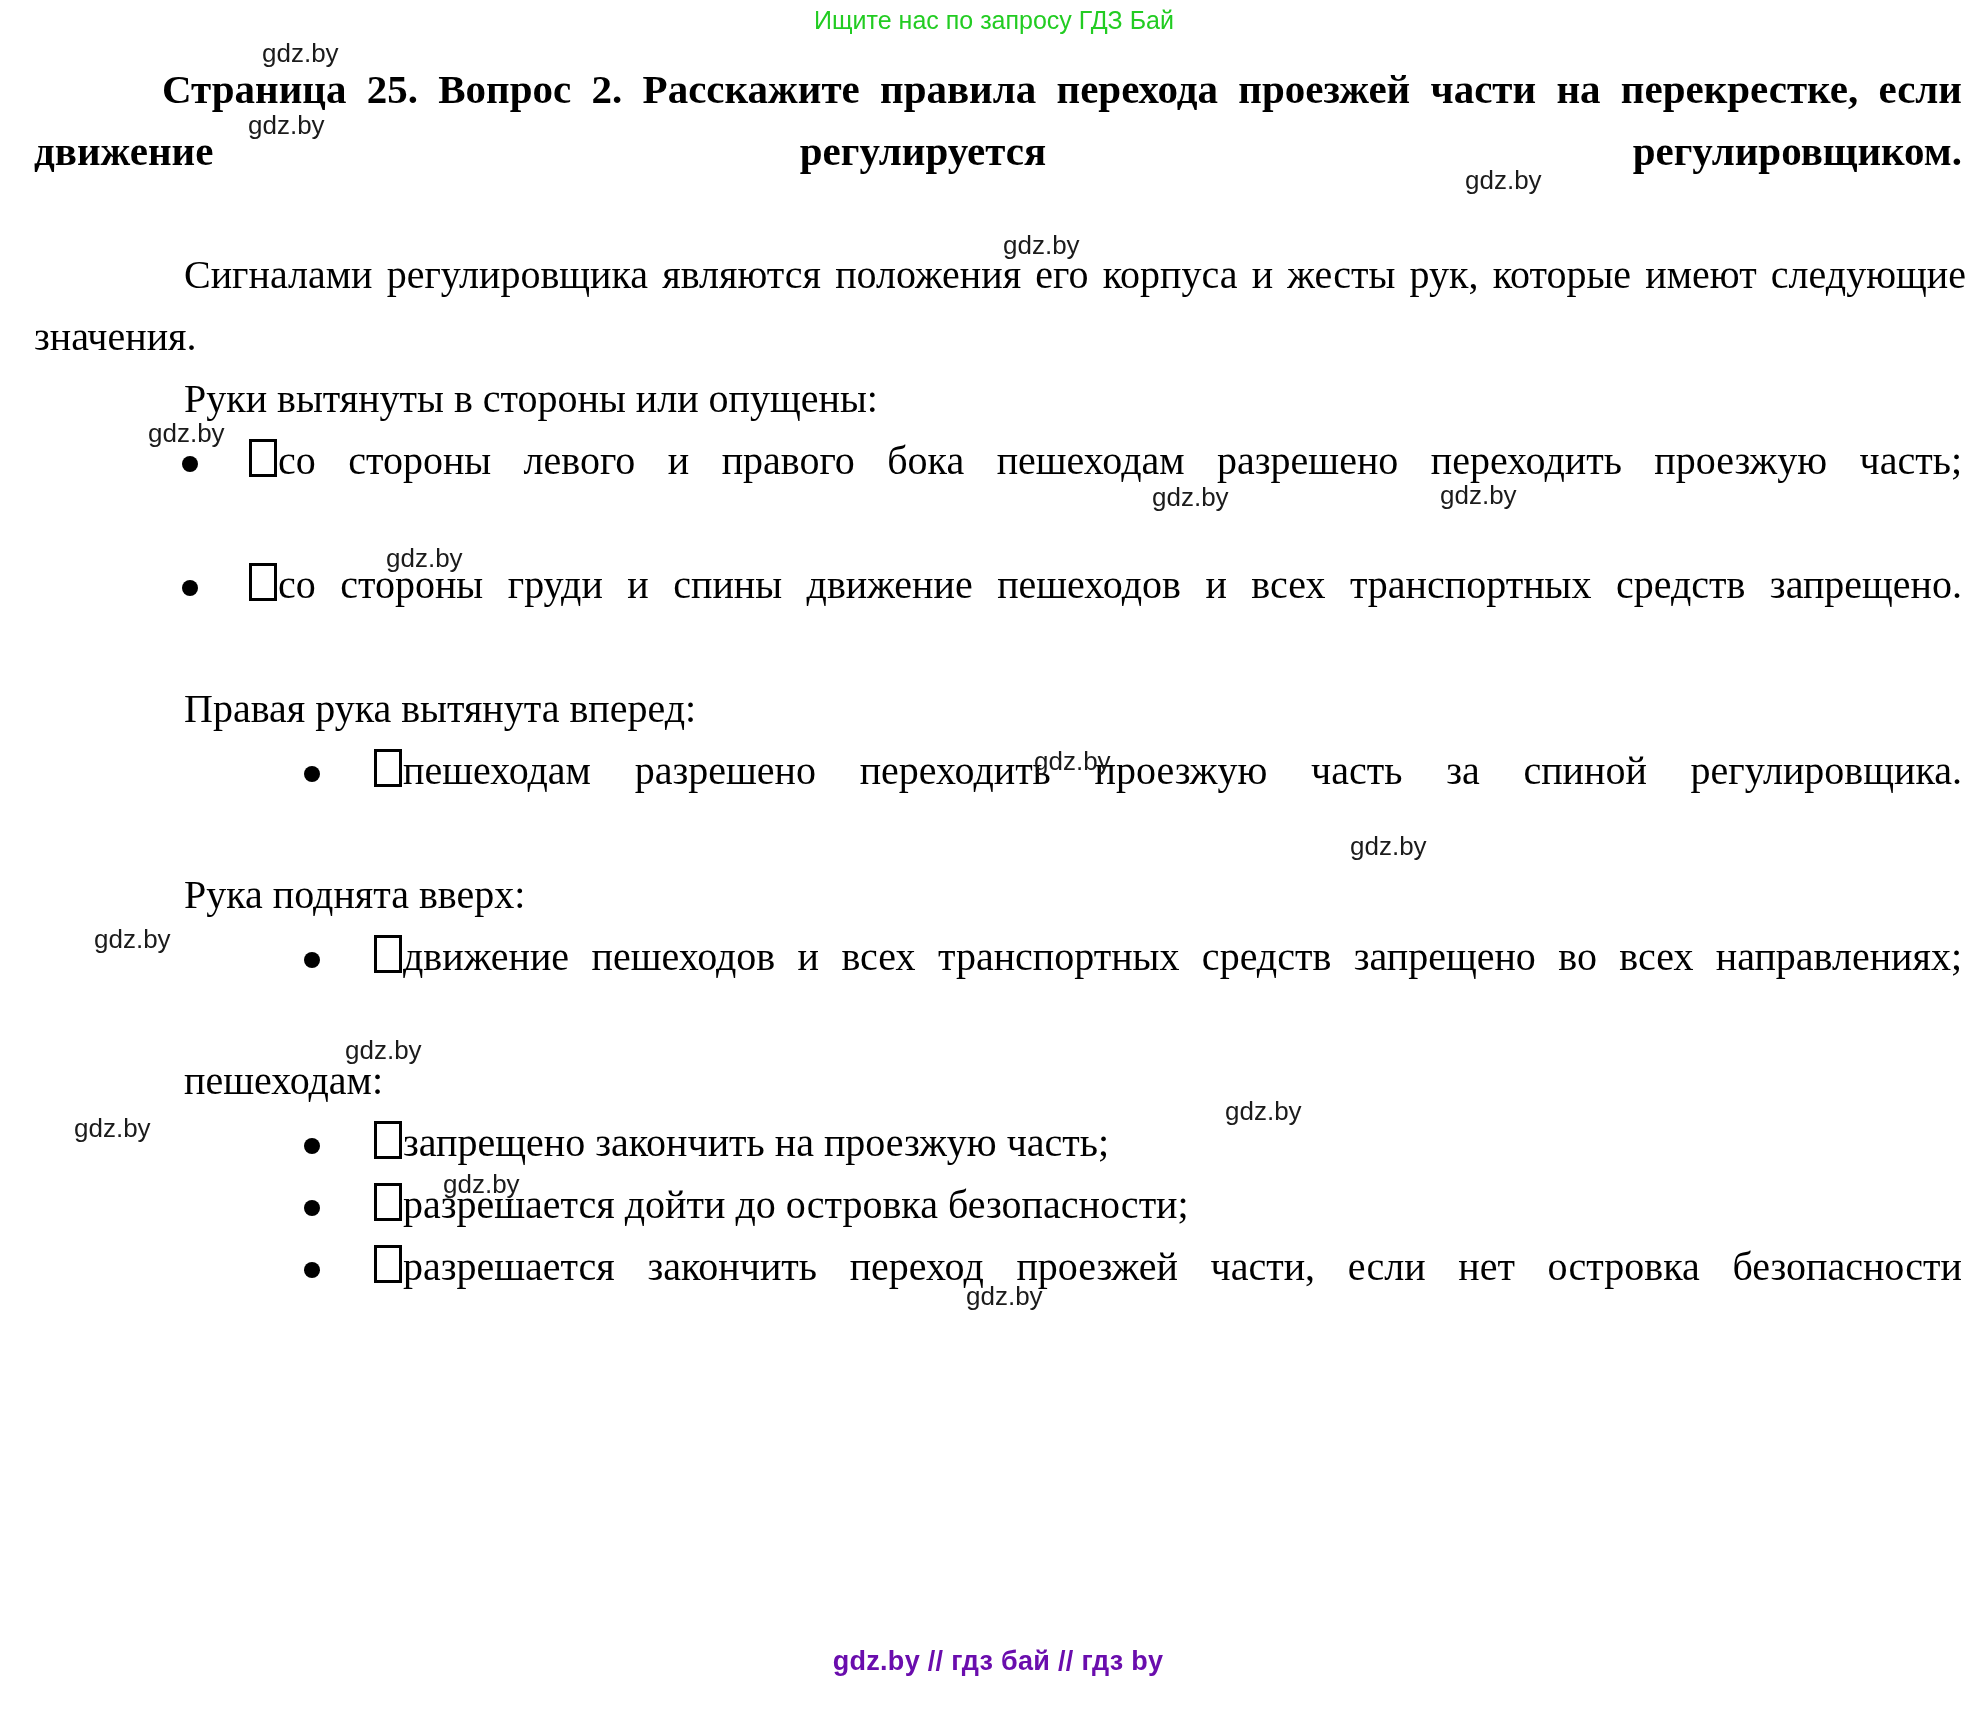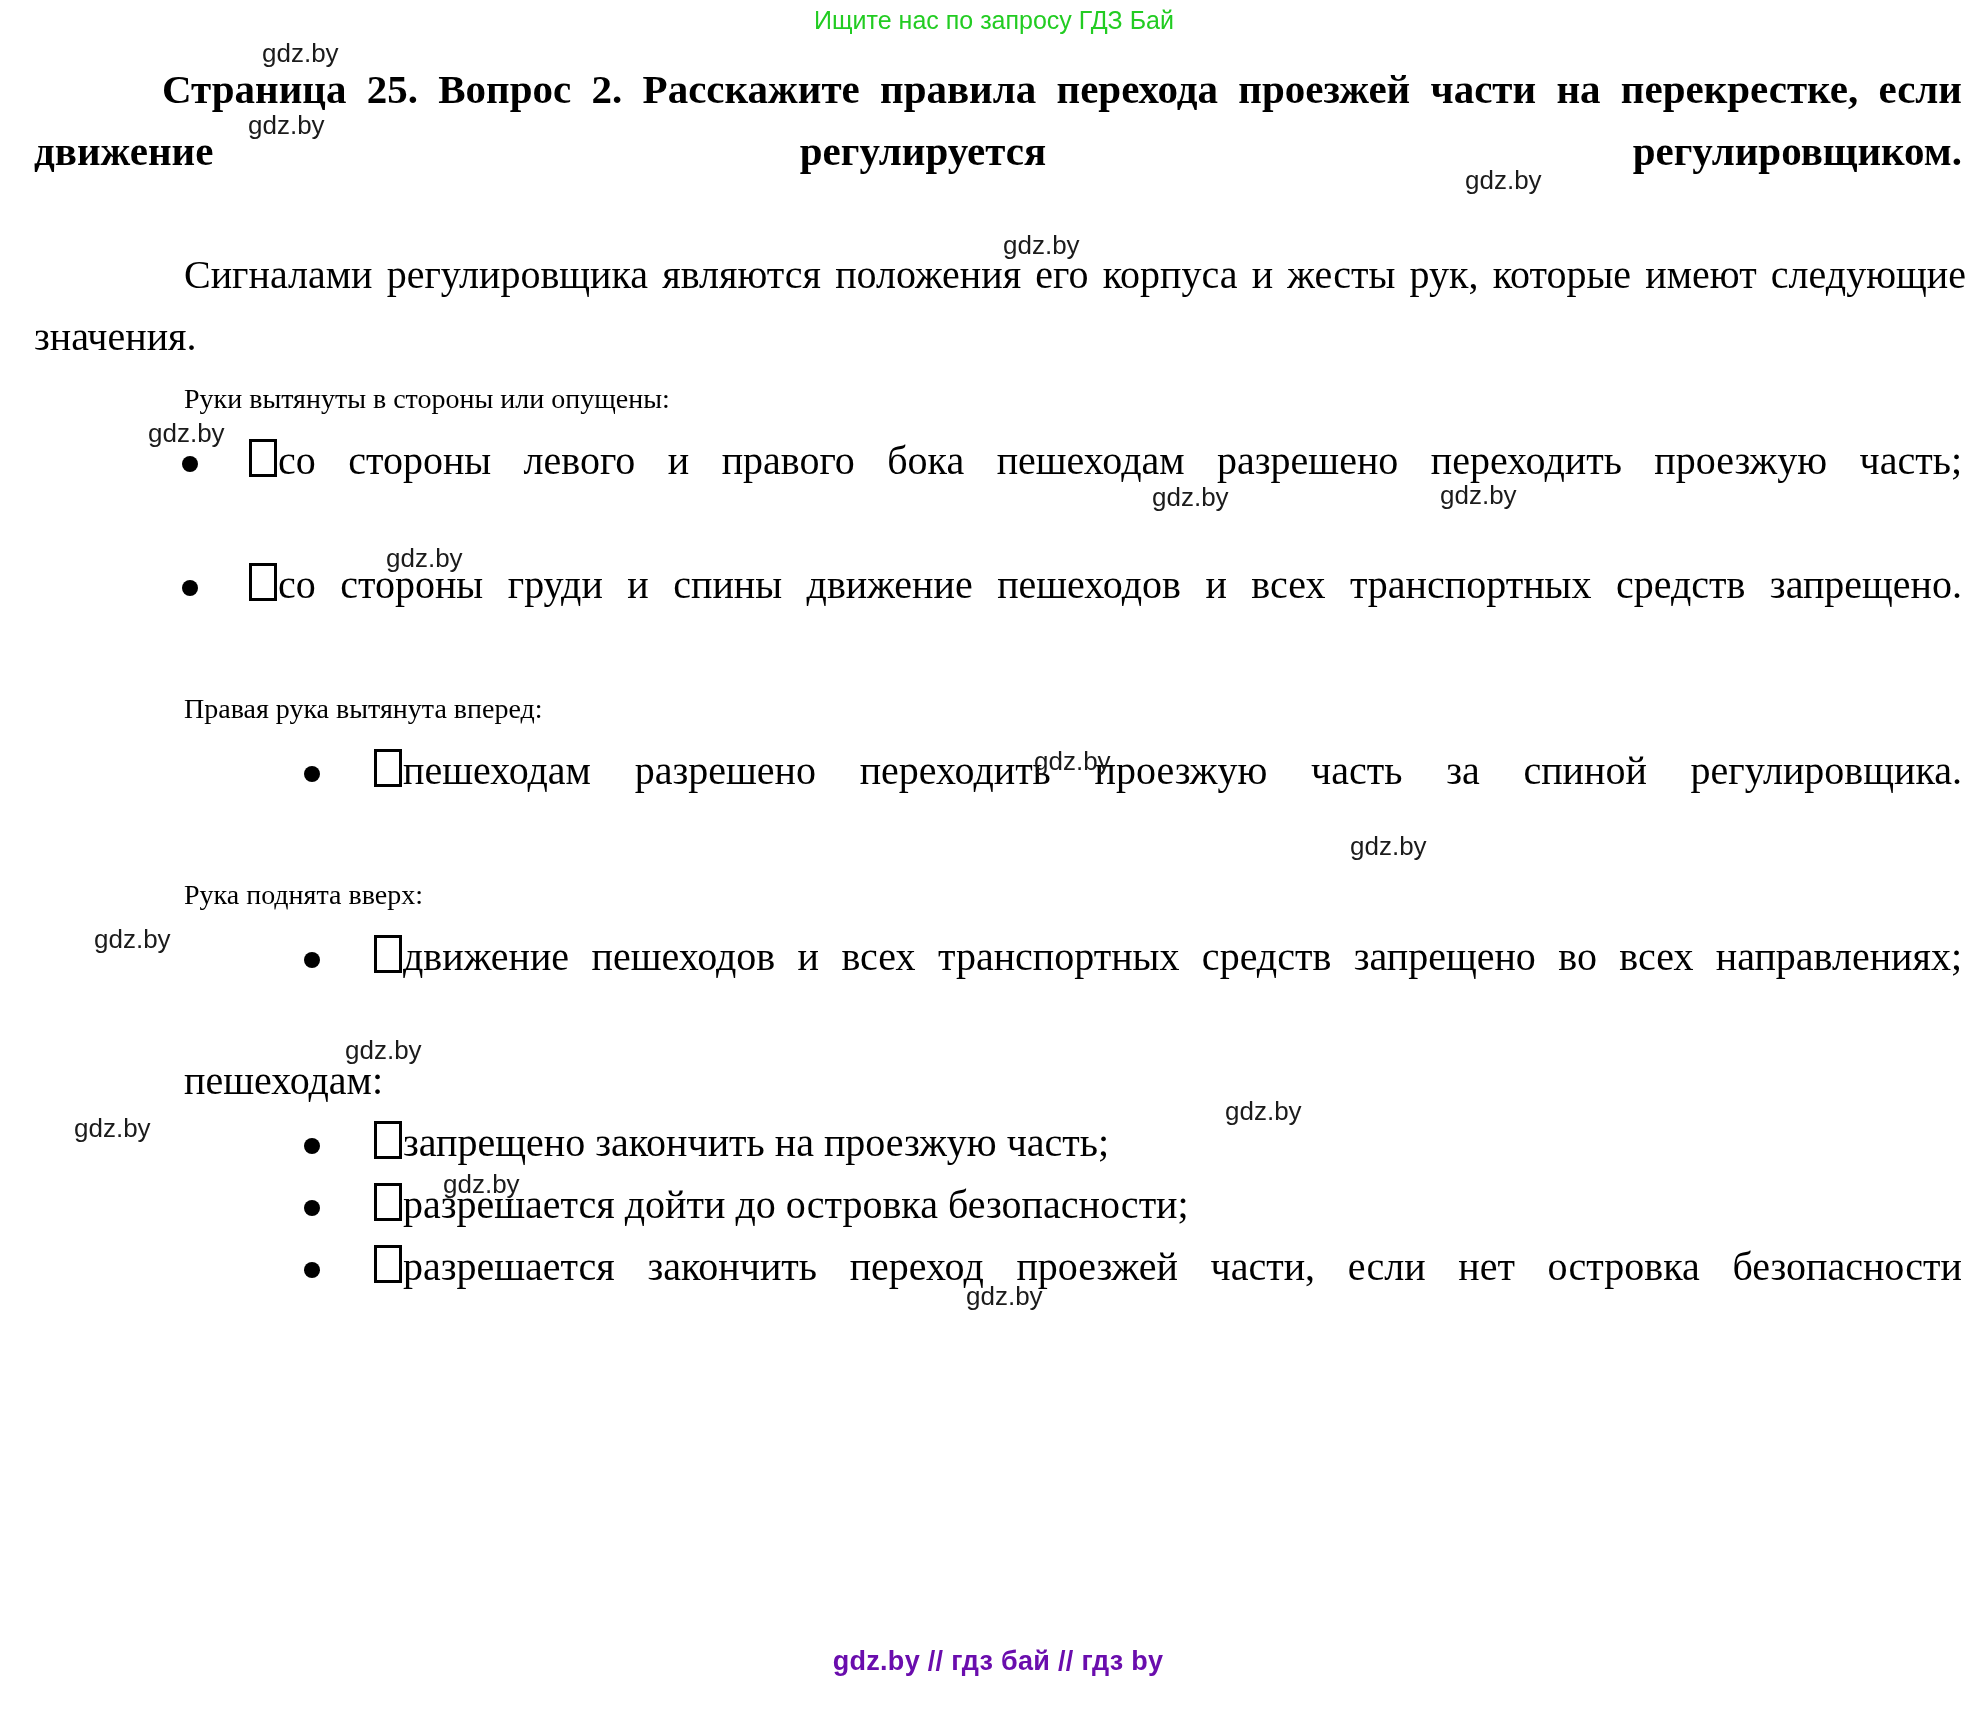--- a/index.html
+++ b/index.html
@@ -68,21 +68,21 @@
 
   .para {
     font-size: 40px;
     line-height: 62px;
     text-align: justify;
     text-indent: 150px;
     margin: 0;
   }
 
   .para-lead {
-    font-size: 28px;
+    font-size: 40px;
     line-height: 62px;
     text-align: left;
     text-indent: 150px;
     margin: 0;
   }
 
   .para-plain {
     font-size: 40px;
     line-height: 62px;
     text-align: left;

